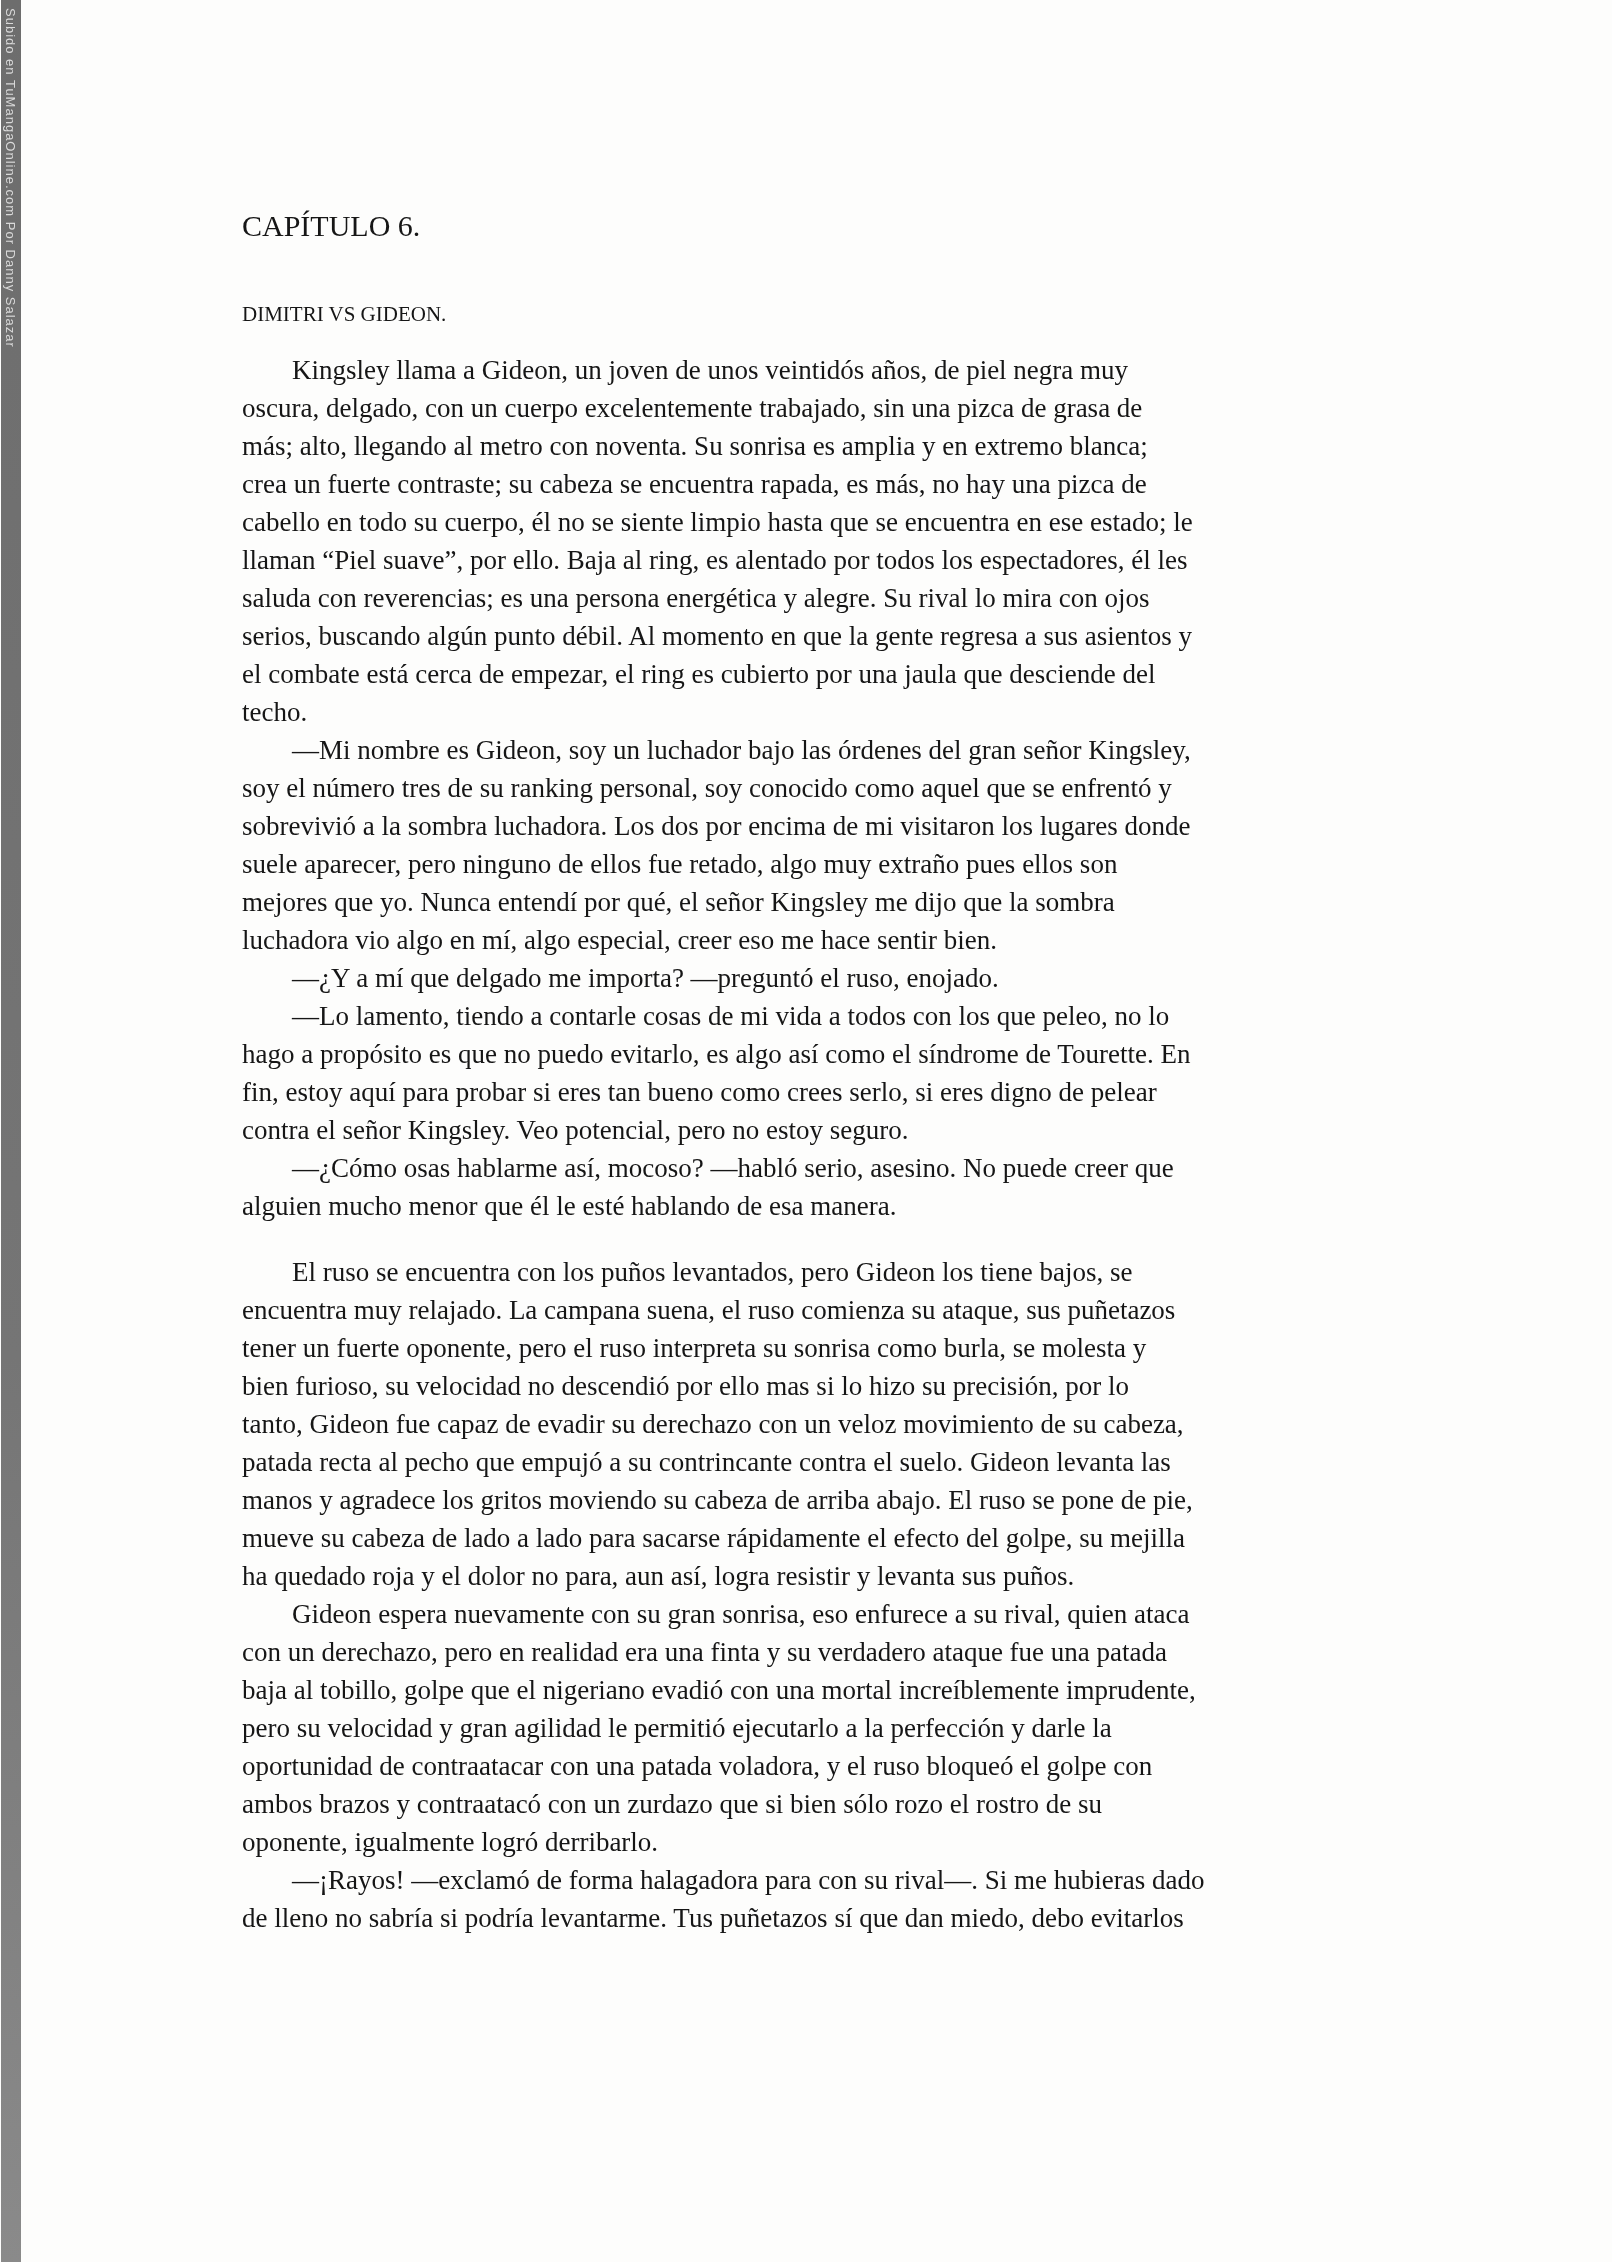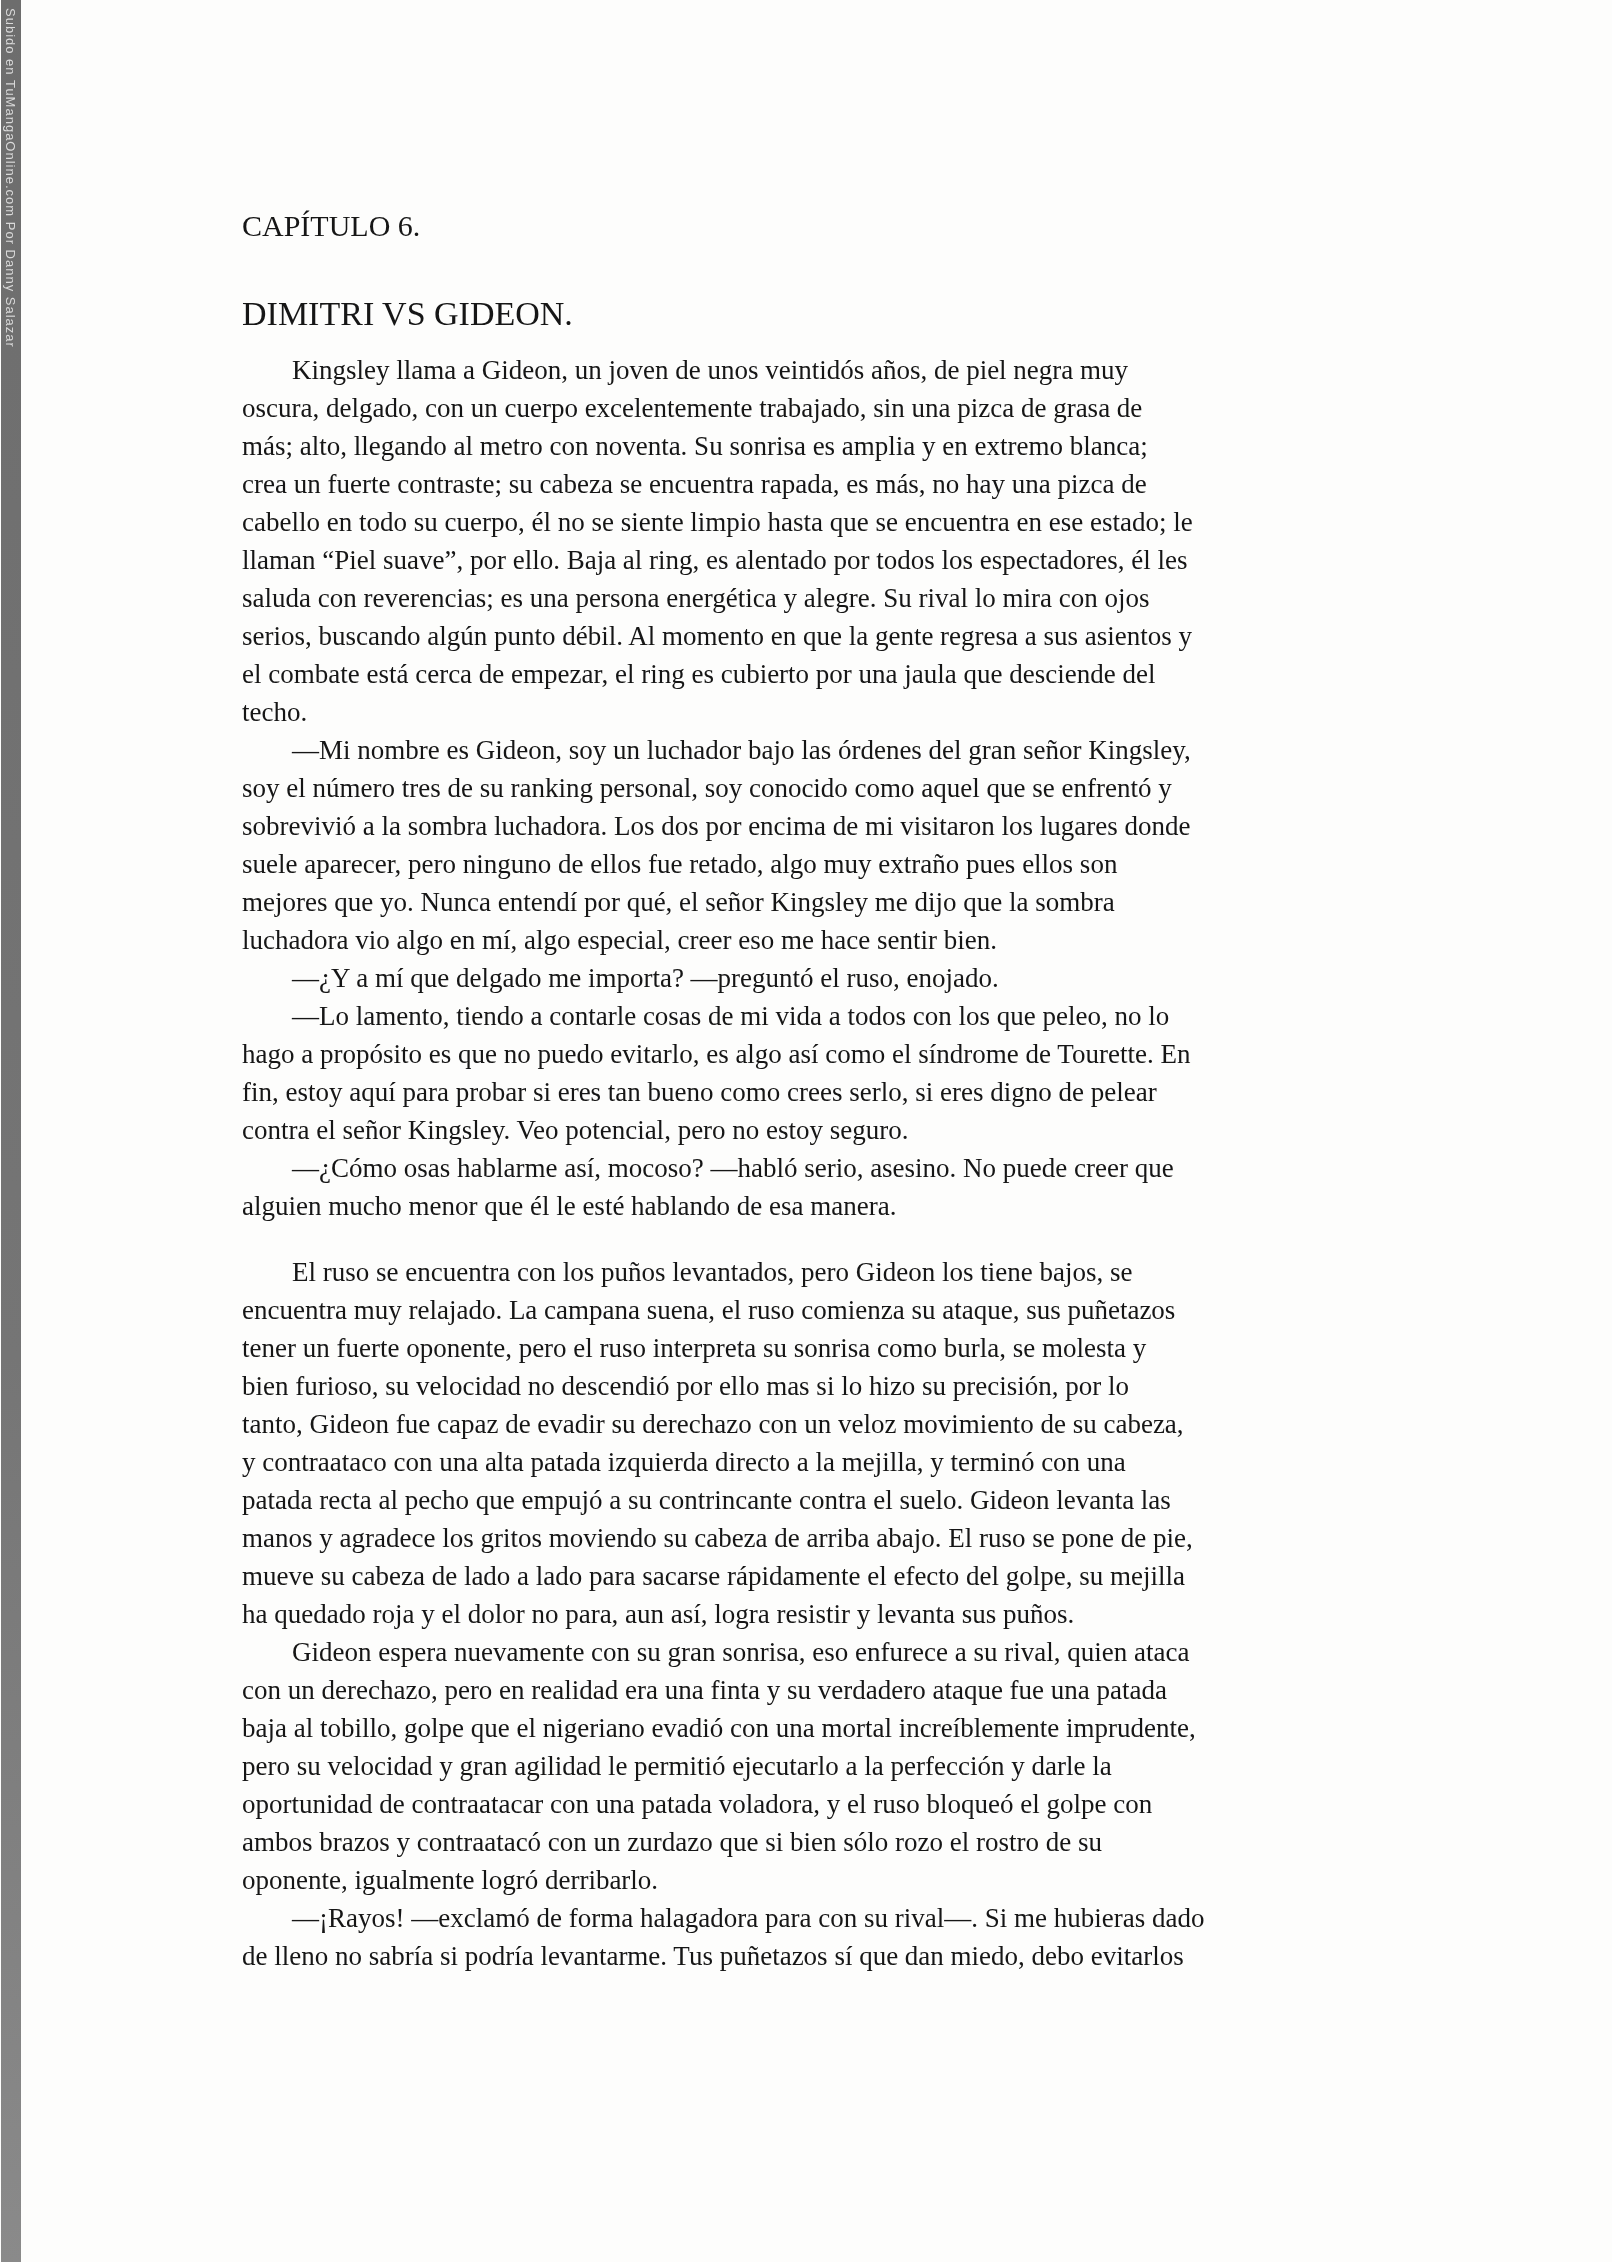--- a/index.html
+++ b/index.html
@@ -47,21 +47,21 @@
     top: 207px;
     width: 1180px;
   }
   .heading {
     font-size: 30px;
     line-height: 38px;
     margin: 0 0 50px 0;
     font-weight: normal;
   }
   .subtitle {
-    font-size: 34px;
+    font-size: 21px;
     line-height: 38px;
     margin: 8px 0 18px 0;
     font-weight: normal;
   }
   .text-body {
     font-size: 27px;
     line-height: 38px;
   }
   .paragraph {
     margin: 0;
@@ -121,21 +121,20 @@
         <div class="paragraph">
           <div class="line first">—¿Cómo osas hablarme así, mocoso? —habló serio, asesino. No puede creer que</div>
           <div class="line">alguien mucho menor que él le esté hablando de esa manera.</div>
         </div>
         <div class="paragraph gap-before">
           <div class="line first">El ruso se encuentra con los puños levantados, pero Gideon los tiene bajos, se</div>
           <div class="line">encuentra muy relajado. La campana suena, el ruso comienza su ataque, sus puñetazos</div>
           <div class="line">tener un fuerte oponente, pero el ruso interpreta su sonrisa como burla, se molesta y</div>
           <div class="line">bien furioso, su velocidad no descendió por ello mas si lo hizo su precisión, por lo</div>
           <div class="line">tanto, Gideon fue capaz de evadir su derechazo con un veloz movimiento de su cabeza,</div>
-          <div class="line">y contraataco con una alta patada izquierda directo a la mejilla, y terminó con una</div>
           <div class="line">patada recta al pecho que empujó a su contrincante contra el suelo. Gideon levanta las</div>
           <div class="line">manos y agradece los gritos moviendo su cabeza de arriba abajo. El ruso se pone de pie,</div>
           <div class="line">mueve su cabeza de lado a lado para sacarse rápidamente el efecto del golpe, su mejilla</div>
           <div class="line">ha quedado roja y el dolor no para, aun así, logra resistir y levanta sus puños.</div>
         </div>
         <div class="paragraph">
           <div class="line first">Gideon espera nuevamente con su gran sonrisa, eso enfurece a su rival, quien ataca</div>
           <div class="line">con un derechazo, pero en realidad era una finta y su verdadero ataque fue una patada</div>
           <div class="line">baja al tobillo, golpe que el nigeriano evadió con una mortal increíblemente imprudente,</div>
           <div class="line">pero su velocidad y gran agilidad le permitió ejecutarlo a la perfección y darle la</div>

